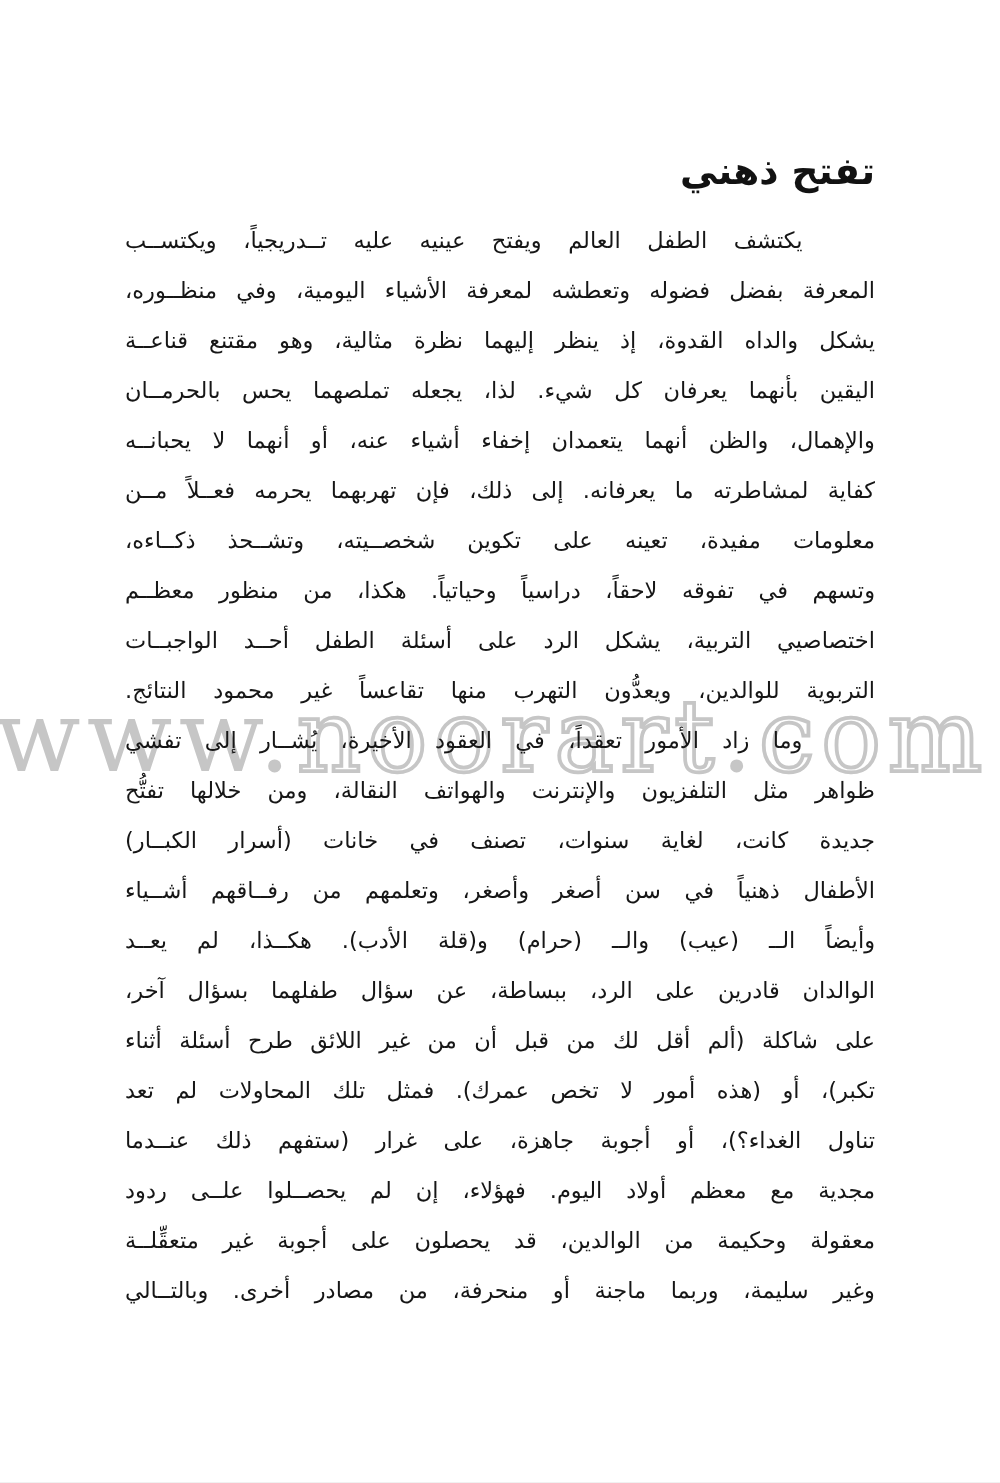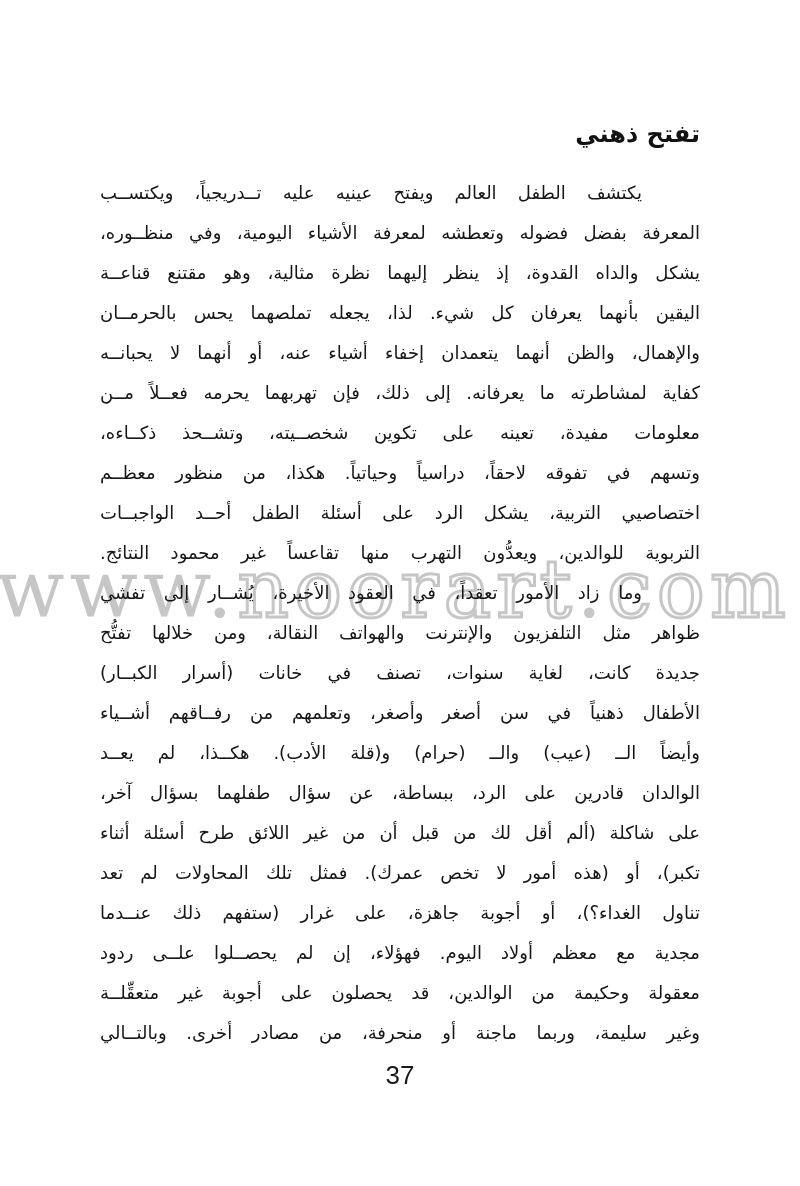--- a/index.html
+++ b/index.html
@@ -12,21 +12,21 @@
     overflow: hidden;
     font-family: "DejaVu Sans", sans-serif;
   }
   .heading {
     position: absolute;
     top: 120px;
     right: 100px;
     left: 100px;
     direction: rtl;
     text-align: right;
-    font-size: 24px;
+    font-size: 30px;
     font-weight: bold;
     color: #121212;
     z-index: 2;
   }
   .body-text {
     position: absolute;
     top: 173px;
     right: 100px;
     width: 600px;
     direction: rtl;
@@ -104,15 +104,14 @@
       <div class="line">وأيضاً الــ (عيب) والــ (حرام) و(قلة الأدب). هكــذا، لم يعــد</div>
       <div class="line">الوالدان قادرين على الرد، ببساطة، عن سؤال طفلهما بسؤال آخر،</div>
       <div class="line">على شاكلة (ألم أقل لك من قبل أن من غير اللائق طرح أسئلة أثناء</div>
       <div class="line">تكبر)، أو (هذه أمور لا تخص عمرك). فمثل تلك المحاولات لم تعد</div>
       <div class="line">تناول الغداء؟)، أو أجوبة جاهزة، على غرار (ستفهم ذلك عنــدما</div>
       <div class="line">مجدية مع معظم أولاد اليوم. فهؤلاء، إن لم يحصــلوا علــى ردود</div>
       <div class="line">معقولة وحكيمة من الوالدين، قد يحصلون على أجوبة غير متعقِّلــة</div>
       <div class="line">وغير سليمة، وربما ماجنة أو منحرفة، من مصادر أخرى. وبالتــالي</div>
     </div>
 
-  <div class="page-number">37</div>
 
 </div>
 
 </body></html>

